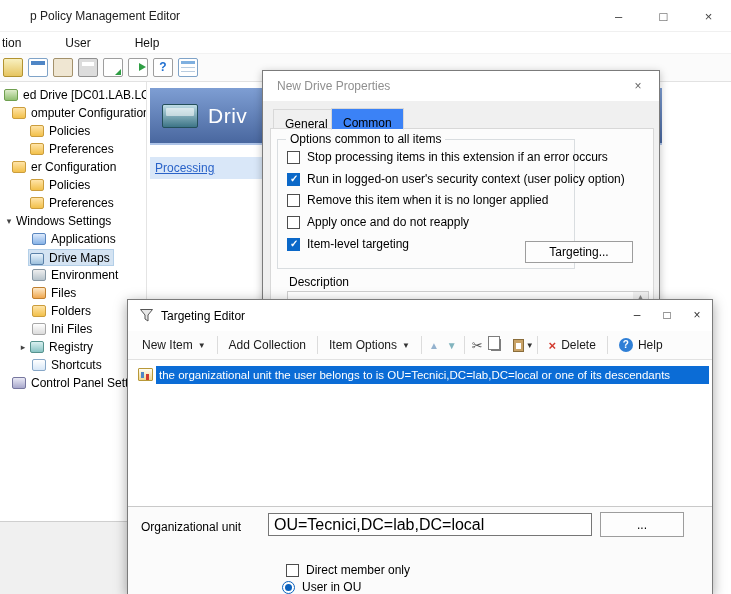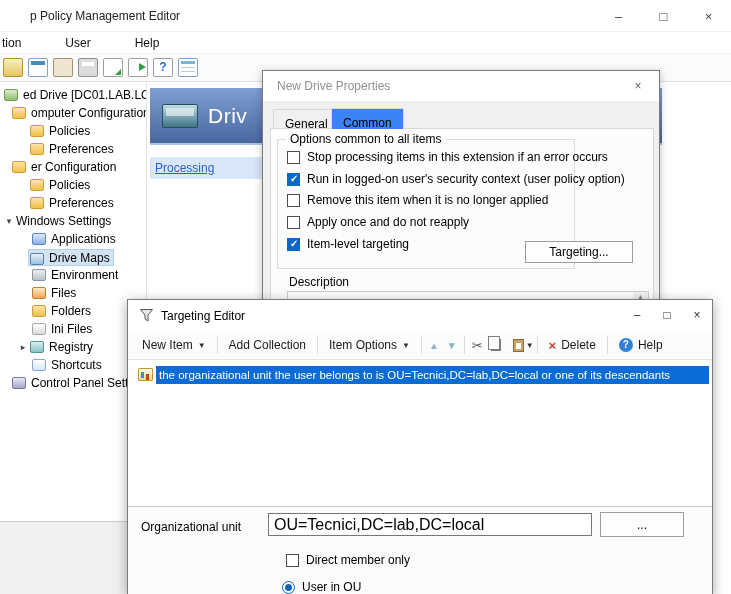--- a/index.html
+++ b/index.html
@@ -323,21 +323,21 @@
     <div class="ou-row">
       <span class="ou-ico"></span>
       <span class="ou-sel">the organizational unit the user belongs to is OU=Tecnici,DC=lab,DC=local or one of its descendants</span>
     </div>
   </div>
 
   <div class="targ-bottom">
     <span class="ou-label">Organizational unit</span>
     <input class="ou-input" type="text" value="OU=Tecnici,DC=lab,DC=local" style="">
     <div class="btn browse-btn">...</div>
-    <div class="frow" style="left:158px;top:46px;">
+    <div class="frow" style="left:158px;top:56px;">
       <span class="cb"></span>
       <span>Direct member only</span>
     </div>
     <div class="frow" style="left:154px;top:73px;">
       <span class="radio checked"></span>
       <span>User in OU</span>
     </div>
   </div>
 </div>
 

